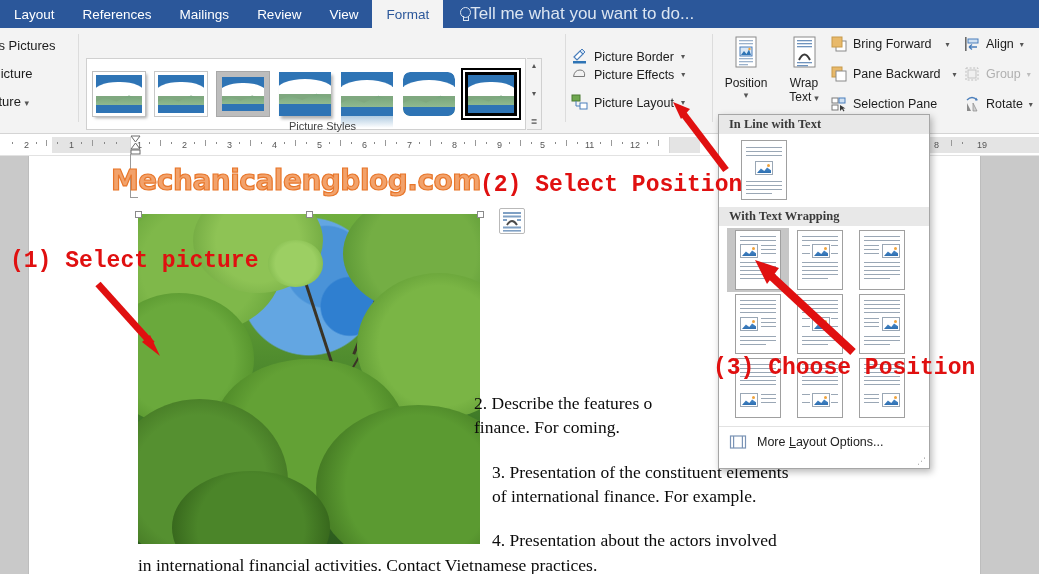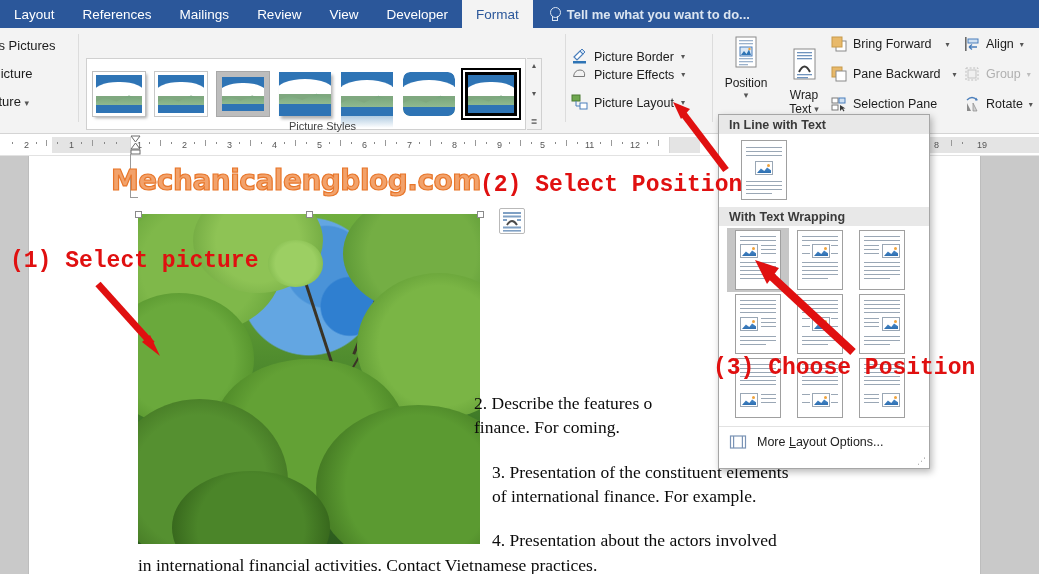--- a/index.html
+++ b/index.html
@@ -20,22 +20,22 @@
   }
   .tab{
     color:#ffffff; font-size:13.5px;
     padding:0 14px; display:flex; align-items:center;
     white-space:nowrap;
   }
   .tab.active{
     background:#f3f3f3; color:#2b579a; font-weight:400;
   }
   #tellme{
-    display:flex; align-items:center; gap:7px;
-    color:#dbe5f1; font-size:13px; padding-left:16px; white-space:nowrap;font-weight:bold;
+    display:flex; align-items:center; gap:0;
+    color:#dbe5f1; font-size:17px; padding-left:16px; white-space:nowrap;
   }
   .bulb{ width:11px; height:15px; position:relative; display:inline-block;}
   .bulb:before{
     content:""; position:absolute; left:1px; top:0; width:9px;height:9px;
     border:1.4px solid #dbe5f1; border-radius:50%;
   }
   .bulb:after{
     content:""; position:absolute; left:3.5px; top:9.5px; width:4px;height:4px;
     border-bottom:1.4px solid #dbe5f1; border-left:1.4px solid #dbe5f1;
     border-right:1.4px solid #dbe5f1;
@@ -187,20 +187,21 @@
   #position-menu{
     position:absolute; left:718px; top:114px; width:212px; height:355px;
     background:#ffffff; border:1px solid #a6a6a6;
     box-shadow:2px 3px 7px rgba(0,0,0,.28);
     z-index:40;
   }
   .menu-head{
     height:19px; background:#e8e8e8; color:#3a3a3a;
     font-size:12.5px; font-weight:bold; display:flex; align-items:center;
     padding-left:10px;
+    font-family:Liberation Serif, serif;
   }
   #inline-row{ height:73px; padding:6px 0 0 22px;}
   .pos-thumb{
     width:46px; height:60px; background:#fff; border:1px solid #a0a0a0;
     position:relative; display:inline-block;
   }
   .pos-thumb.sel{ outline:none; }
   .pos-cell{
     width:62px; height:64px; display:flex; align-items:center; justify-content:center;
   }
@@ -241,21 +242,20 @@
 </style>
 </head>
 <body>
 
 <div id="tabbar">
   <div class="tab">Layout</div>
   <div class="tab">References</div>
   <div class="tab">Mailings</div>
   <div class="tab">Review</div>
   <div class="tab">View</div>
-  <div class="tab">Developer</div>
   <div class="tab active">Format</div>
   <div id="tellme">
     <span class="bulb"></span>
     <span>Tell me what you want to do...</span>
   </div>
 </div>
 
 <div id="ribbon">
 
   <div id="adjust-group">
@@ -354,21 +354,21 @@
           <circle cx="19.5" cy="13" r="1.2" fill="#f0a33c"></circle>
           <rect x="9" y="22" width="14" height="1.3" fill="#9bb2cc"></rect>
           <rect x="9" y="25" width="14" height="1.3" fill="#9bb2cc"></rect>
           <rect x="9" y="28" width="9" height="1.3" fill="#9bb2cc"></rect>
         </svg>
       </span>
       <span>Position</span>
       <span style="font-size:9px;color:#555;line-height:1">▾</span>
     </div>
 
-    <div class="bigbtn" style="left:62px;justify-content:center;">
+    <div class="bigbtn" style="left:62px;">
       <span class="bicon">
         <svg width="32" height="38" viewBox="0 0 32 38">
           <rect x="6" y="1" width="21" height="30" fill="#fff" stroke="#8a8a8a"></rect>
           <rect x="9" y="4" width="15" height="1.3" fill="#6f93bd"></rect>
           <rect x="9" y="7" width="15" height="1.3" fill="#6f93bd"></rect>
           <rect x="9" y="10" width="15" height="1.3" fill="#6f93bd"></rect>
           <path d="M11 24 Q16.5 13 22 24" fill="none" stroke="#3a3a3a" stroke-width="2"></path>
           <rect x="9" y="26" width="15" height="1.3" fill="#6f93bd"></rect>
           <rect x="9" y="29" width="11" height="1.3" fill="#6f93bd"></rect>
         </svg>

